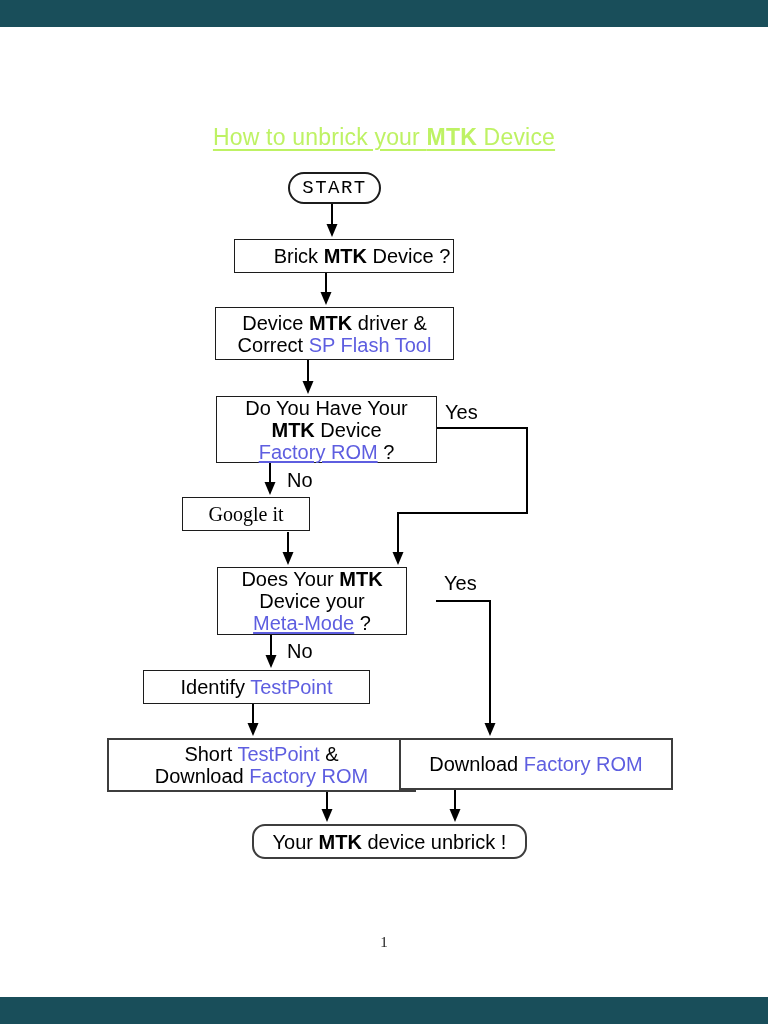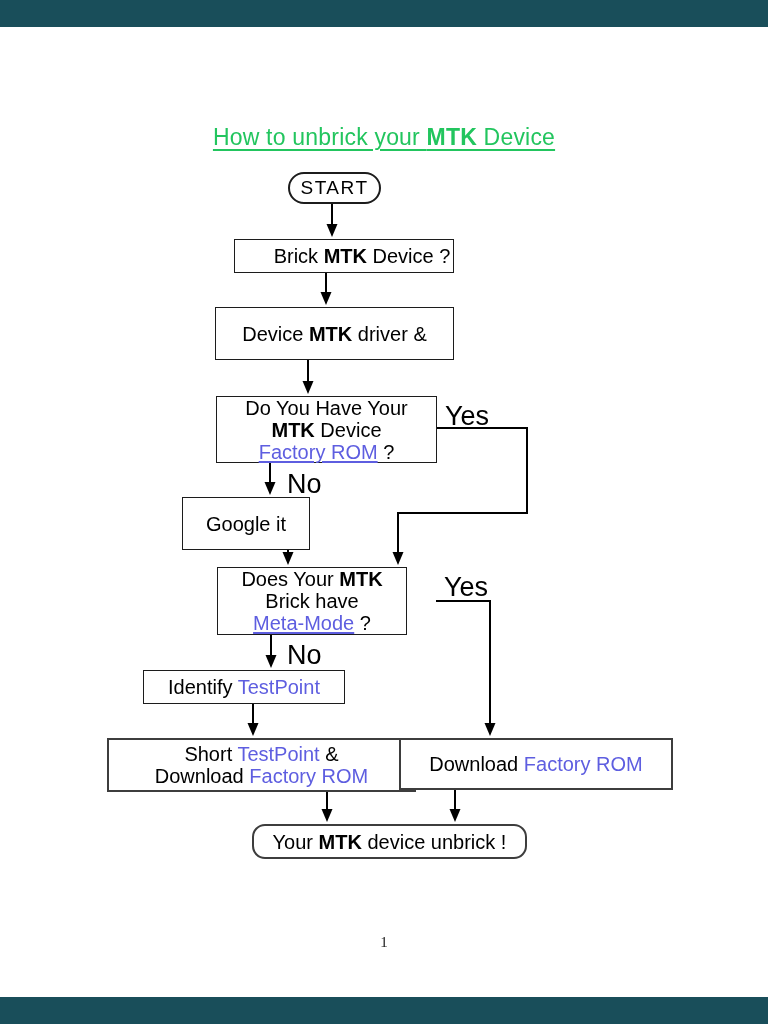--- a/index.html
+++ b/index.html
@@ -11,39 +11,39 @@
   .paper {
     position:absolute; left:0; top:27px; width:768px; height:970px;
     background: var(--paper, #ffffff);
   }
   .viewer-bar { position:absolute; left:0; width:768px; background:var(--viewer-bg,#194e5a); }
   .viewer-bar.top { top:0; height:27px; }
   .viewer-bar.bottom { top:997px; height:27px; }
 
   .title {
     position:absolute; top:124px; left:0; width:768px; text-align:center;
-    font-size:23px; color:#22c55e; letter-spacing:0.2px;
+    font-size:23px; color:#bef264; letter-spacing:0.2px;
     text-decoration:underline; text-underline-offset:4px;
   }
   .title .seg-bold { font-weight:bold; }
 
   .node {
     position:absolute; box-sizing:border-box; background:#fff;
     border:1.5px solid #1c1c1c;
     display:flex; flex-direction:column; justify-content:center; align-items:center;
     text-align:center; font-size:20px; line-height:22px; color:#000;
     white-space:nowrap;
   }
-  .node.stadium { border-radius:17px; border-width:2px; font-size:19px; letter-spacing:1.5px; }
+  .node.stadium { border-radius:17px; border-width:2px; font-size:19px; letter-spacing:1.5px;font-family:Liberation Mono, monospace; }
   .node.heavy { border-width:2px; border-color:#3d3d3d; }
   .seg-bold { font-weight:bold; }
   .seg-link { color: var(--link, #5e5ee0); }
   .seg-link_underline { color: var(--link, #5e5ee0); text-decoration:underline; text-underline-offset:2px; }
 
-  .edge-label { position:absolute; font-size:27px; color:#000; }
+  .edge-label { position:absolute; font-size:20px; color:#000; }
 
   svg.edges { position:absolute; left:0; top:0; pointer-events:none; }
   svg.edges polyline { stroke:#000; stroke-width:2; fill:none; }
   svg.edges polygon { fill:#000; stroke:none; }
 
   .page-number {
     position:absolute; top:934px; left:0; width:768px; text-align:center;
     font-family:"Liberation Serif", serif; font-size:15px; color:#1a1a1a;
   }
 </style>
@@ -83,35 +83,36 @@
 
 <div>
     <div class="node stadium" style="left: 288px; top: 172px; width: 93px; height: 32px;">
       <div><span class="seg-plain">START</span></div>
     </div>
     <div class="node" style="left: 234px; top: 239px; width: 220px; height: 34px; padding-left: 36px;">
       <div><span class="seg-plain">Brick </span><span class="seg-bold">MTK</span><span class="seg-plain"> Device ?</span></div>
     </div>
     <div class="node" style="left: 215px; top: 307px; width: 239px; height: 53px;">
       <div><span class="seg-plain">Device </span><span class="seg-bold">MTK</span><span class="seg-plain"> driver &amp;</span></div>
+      <div><span class="seg-plain">Correct </span><span class="seg-link">SP Flash Tool</span></div>
     </div>
     <div class="node" style="left: 216px; top: 396px; width: 221px; height: 67px; text-align: center;">
       <div><span class="seg-plain">Do You Have Your</span></div>
       <div><span class="seg-bold">MTK</span><span class="seg-plain"> Device</span></div>
       <div><span class="seg-link_underline">Factory ROM</span><span class="seg-plain"> ?</span></div>
     </div>
-    <div class="node" style="left: 182px; top: 497px; width: 128px; height: 53px;">
+    <div class="node" style="left: 182px; top: 497px; width: 128px; height: 34px; font-family: Liberation Serif, serif;">
       <div><span class="seg-plain">Google it</span></div>
     </div>
     <div class="node" style="left: 217px; top: 567px; width: 190px; height: 68px;">
       <div><span class="seg-plain">Does Your </span><span class="seg-bold">MTK</span></div>
-      <div><span class="seg-plain">Brick have</span></div>
+      <div><span class="seg-plain">Device your</span></div>
       <div><span class="seg-link_underline">Meta-Mode</span><span class="seg-plain"> ?</span></div>
     </div>
-    <div class="node" style="left: 143px; top: 670px; width: 202px; height: 34px;">
+    <div class="node" style="left: 143px; top: 670px; width: 227px; height: 34px;">
       <div><span class="seg-plain">Identify </span><span class="seg-link">TestPoint</span></div>
     </div>
     <div class="node heavy" style="left: 107px; top: 738px; width: 309px; height: 54px;">
       <div><span class="seg-plain">Short </span><span class="seg-link">TestPoint</span><span class="seg-plain"> &amp;</span></div>
       <div><span class="seg-plain">Download </span><span class="seg-link">Factory ROM</span></div>
     </div>
     <div class="node heavy" style="left: 399px; top: 738px; width: 274px; height: 52px;">
       <div><span class="seg-plain">Download </span><span class="seg-link">Factory ROM</span></div>
     </div>
     <div class="node heavy" style="left: 252px; top: 824px; width: 275px; height: 35px; border-radius: 13px;">

